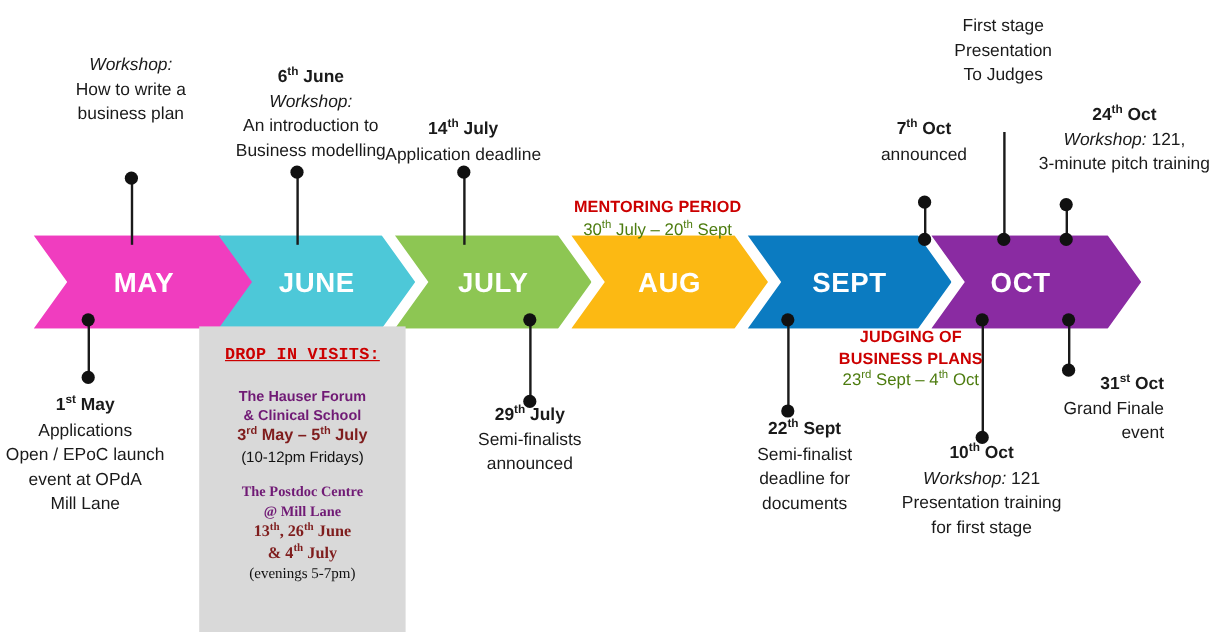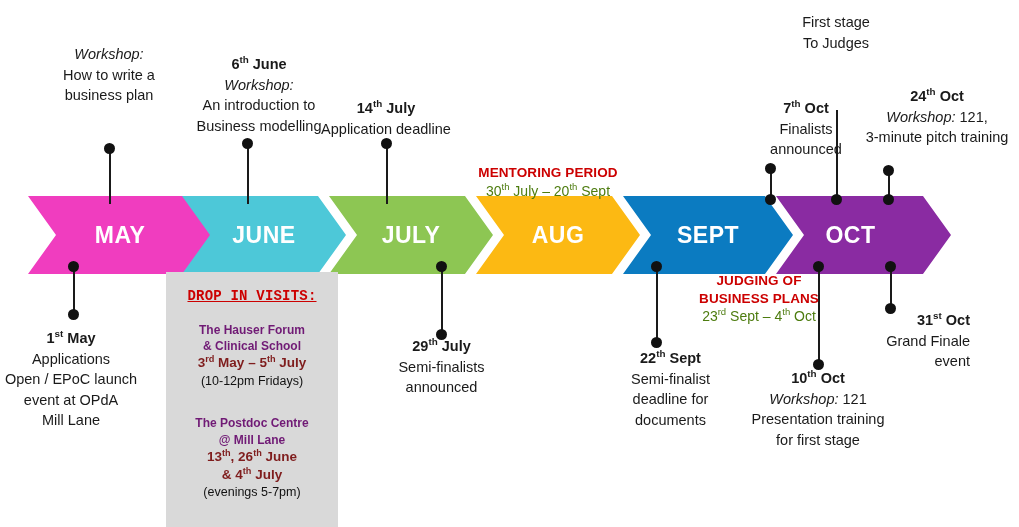--- a/index.html
+++ b/index.html
@@ -158,21 +158,21 @@
         <span>&amp; Clinical School</span>
       </div>
       <div class="dates">
         <span>3</span><sup>rd</sup>
         <span>May</span><span> – </span><span>5</span><sup>th</sup>
         <span>July</span>
       </div>
       <div class="times">(10-12pm Fridays)</div>
     </div>
 
-    <div style="margin-top:26px;">
+    <div style="margin-top:12px;font-family:Liberation Serif, serif;">
       <div class="venue">
         <span>The Postdoc Centre</span><br>
         <span>@ Mill Lane</span>
       </div>
       <div class="dates">
         <span>13</span><sup>th</sup><span>, </span><span>26</span><sup>th</sup>
         <span>June</span><br>
         <span>&amp; </span><span>4</span><sup>th</sup>
         <span>July</span>
       </div>
@@ -258,31 +258,31 @@
   </div>
 
   <div class="note" style="left:301px; top:98px; width:170px;">
     <div class="date">
       <span>14</span><sup>th</sup>
       <span>July</span>
     </div>
     <div>Application deadline</div>
   </div>
 
-  <div class="note" style="left:739px; top:98px; width:134px;">
+  <div class="note" style="left:703px; top:98px; width:134px;">
     <div class="date">
       <span>7</span><sup>th</sup>
       <span>Oct</span>
     </div>
-    <div>Finalists</div>
     <div>announced</div>
   </div>
 
   <div class="note" style="left:766px; top:12px; width:140px;">
     <div>First stage</div>
+    <div>Presentation</div>
     <div>To Judges</div>
   </div>
 
   <div class="note" style="left:855px; top:86px; width:164px;">
     <div class="date">
       <span>24</span><sup>th</sup>
       <span>Oct</span>
     </div>
     <div>
       <span class="ital">Workshop:</span><span> 121,</span>

